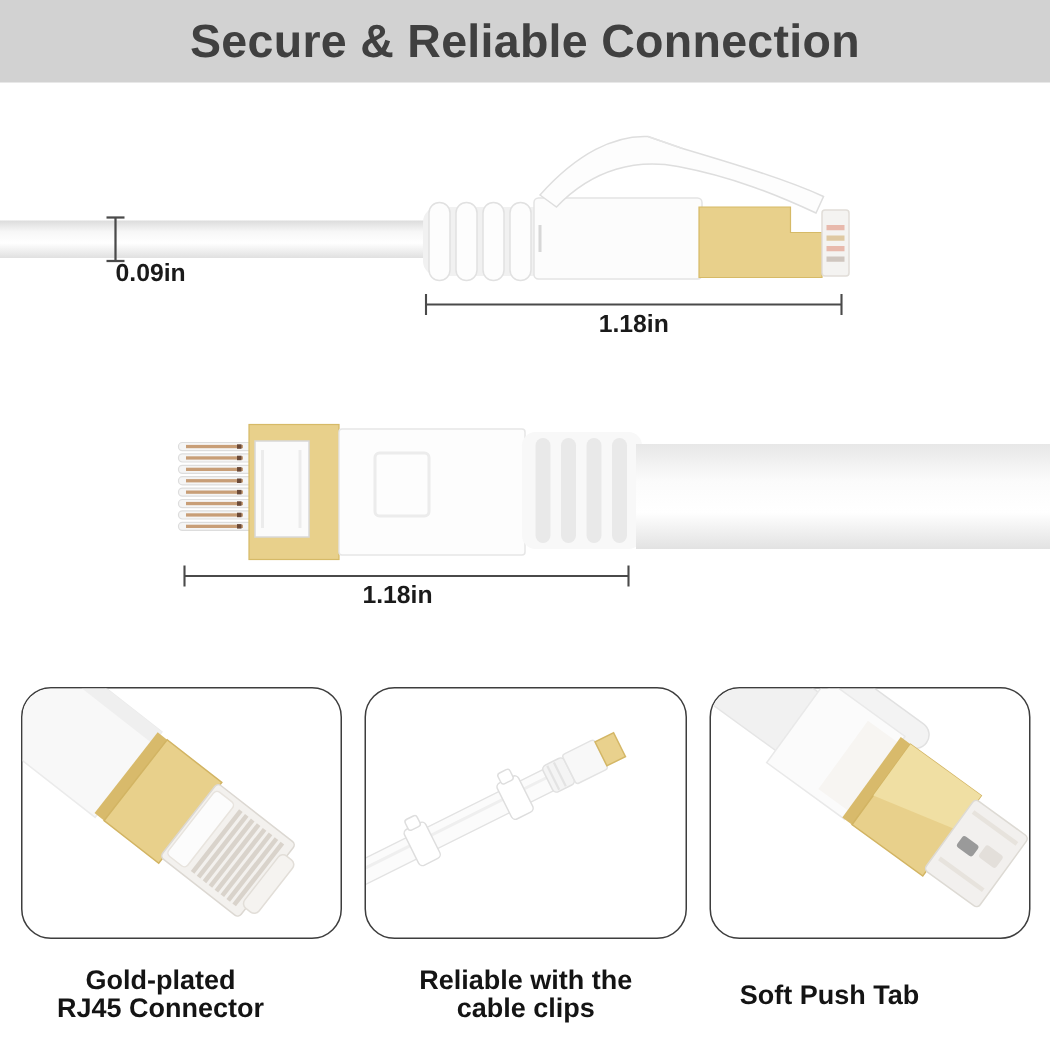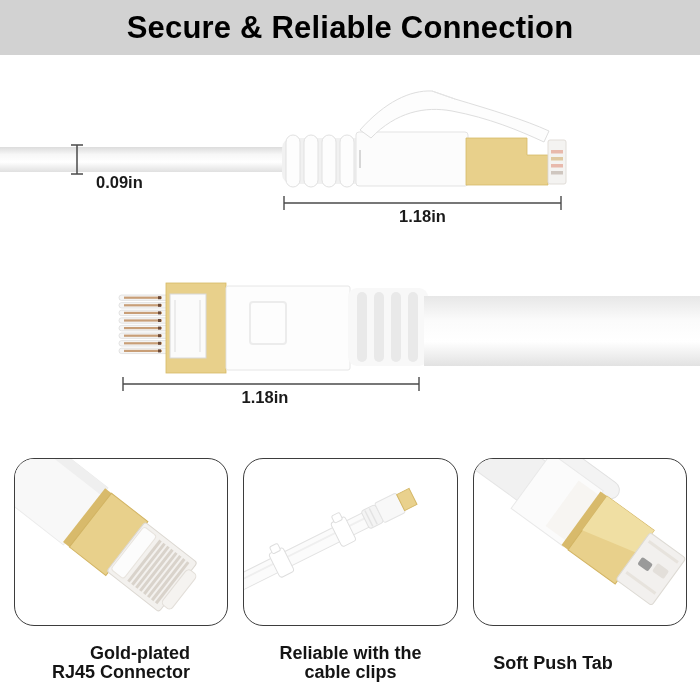--- a/index.html
+++ b/index.html
@@ -4,46 +4,46 @@
 <style>
   html,body{margin:0;padding:0;background:#fff;}
   .canvas{
     position:relative;width:700px;height:700px;background:#ffffff;
     font-family:"Liberation Sans",sans-serif;overflow:hidden;
   }
   .banner{
     position:absolute;left:0;top:0;width:700px;height:55px;
     background:#d2d2d2;display:flex;align-items:center;justify-content:center;
   }
-  .banner span{font-size:31px;font-weight:700;color:#000000;letter-spacing:0.2px;}
+  .banner span{font-size:31px;font-weight:700;color:#404040;letter-spacing:0.2px;}
   .scene{position:absolute;left:0;display:block;}
   .scene-top{top:50px;}
   .scene-mid{top:240px;}
   .meas{
     position:absolute;font-size:16.5px;font-weight:700;color:#1a1a1a;
   }
-  .meas-thickness{left:96px;top:173px;}
+  .meas-thickness{left:77px;top:173px;}
   .meas-top-length{left:284px;top:207px;width:277px;text-align:center;}
   .meas-mid-length{left:117px;top:388px;width:296px;text-align:center;}
   .feature-box{
     position:absolute;top:458px;width:214px;height:168px;
     border:1.6px solid #3d3d3d;border-radius:20px;background:#fff;
     overflow:hidden;box-sizing:border-box;
   }
   .feature-box svg{display:block;width:100%;height:100%;}
   .fb1{left:14px;}
   .fb2{left:243px;width:215px;}
   .fb3{left:473px;}
   .feature-label{
     position:absolute;top:640px;height:46px;
     display:flex;align-items:center;justify-content:center;text-align:center;
     font-size:18px;font-weight:700;color:#141414;line-height:1.05;
     white-space:pre-line;
   }
-  .fl1{left:14px;width:214px;text-align:right;}
+  .fl1{left:0;width:214px;}
   .fl2{left:243px;width:215px;}
   .fl3{left:446px;width:214px;text-align:right;}
 </style>
 </head>
 <body>
 
 <div class="canvas">
 
   <header class="banner">
     <span>Secure &amp; Reliable Connection</span>

